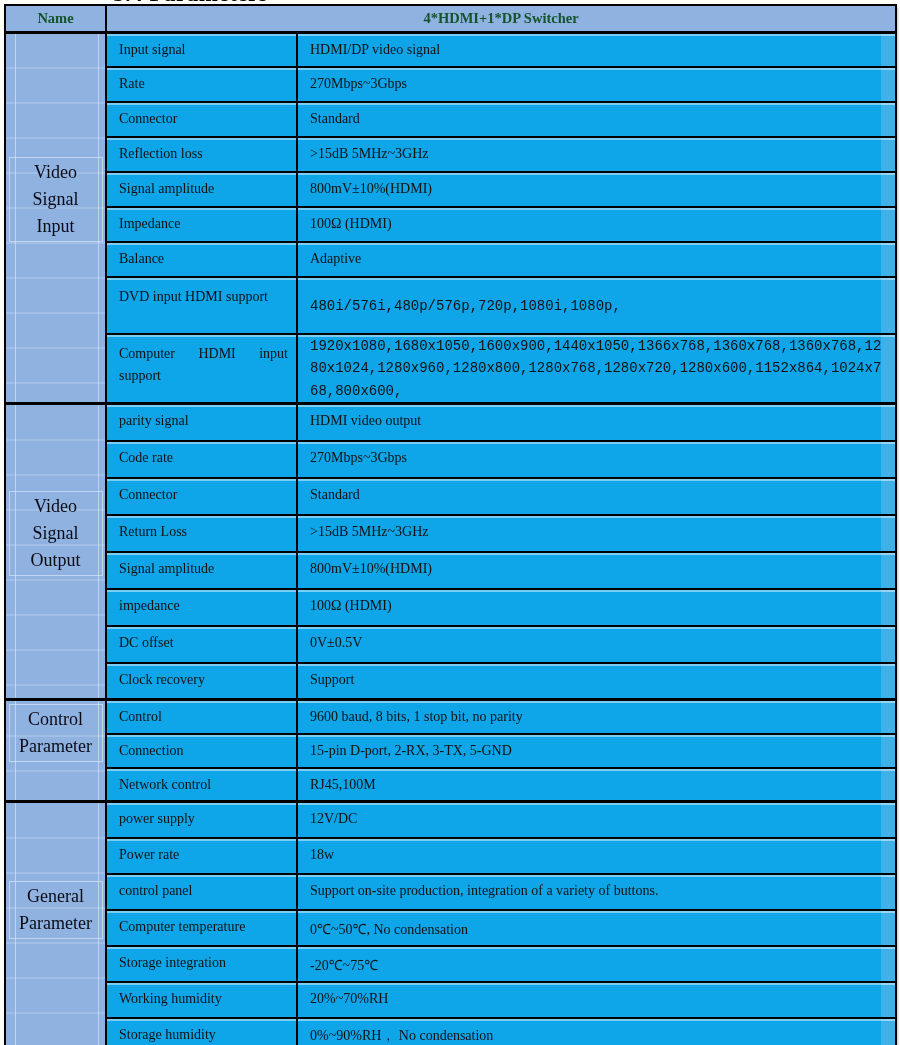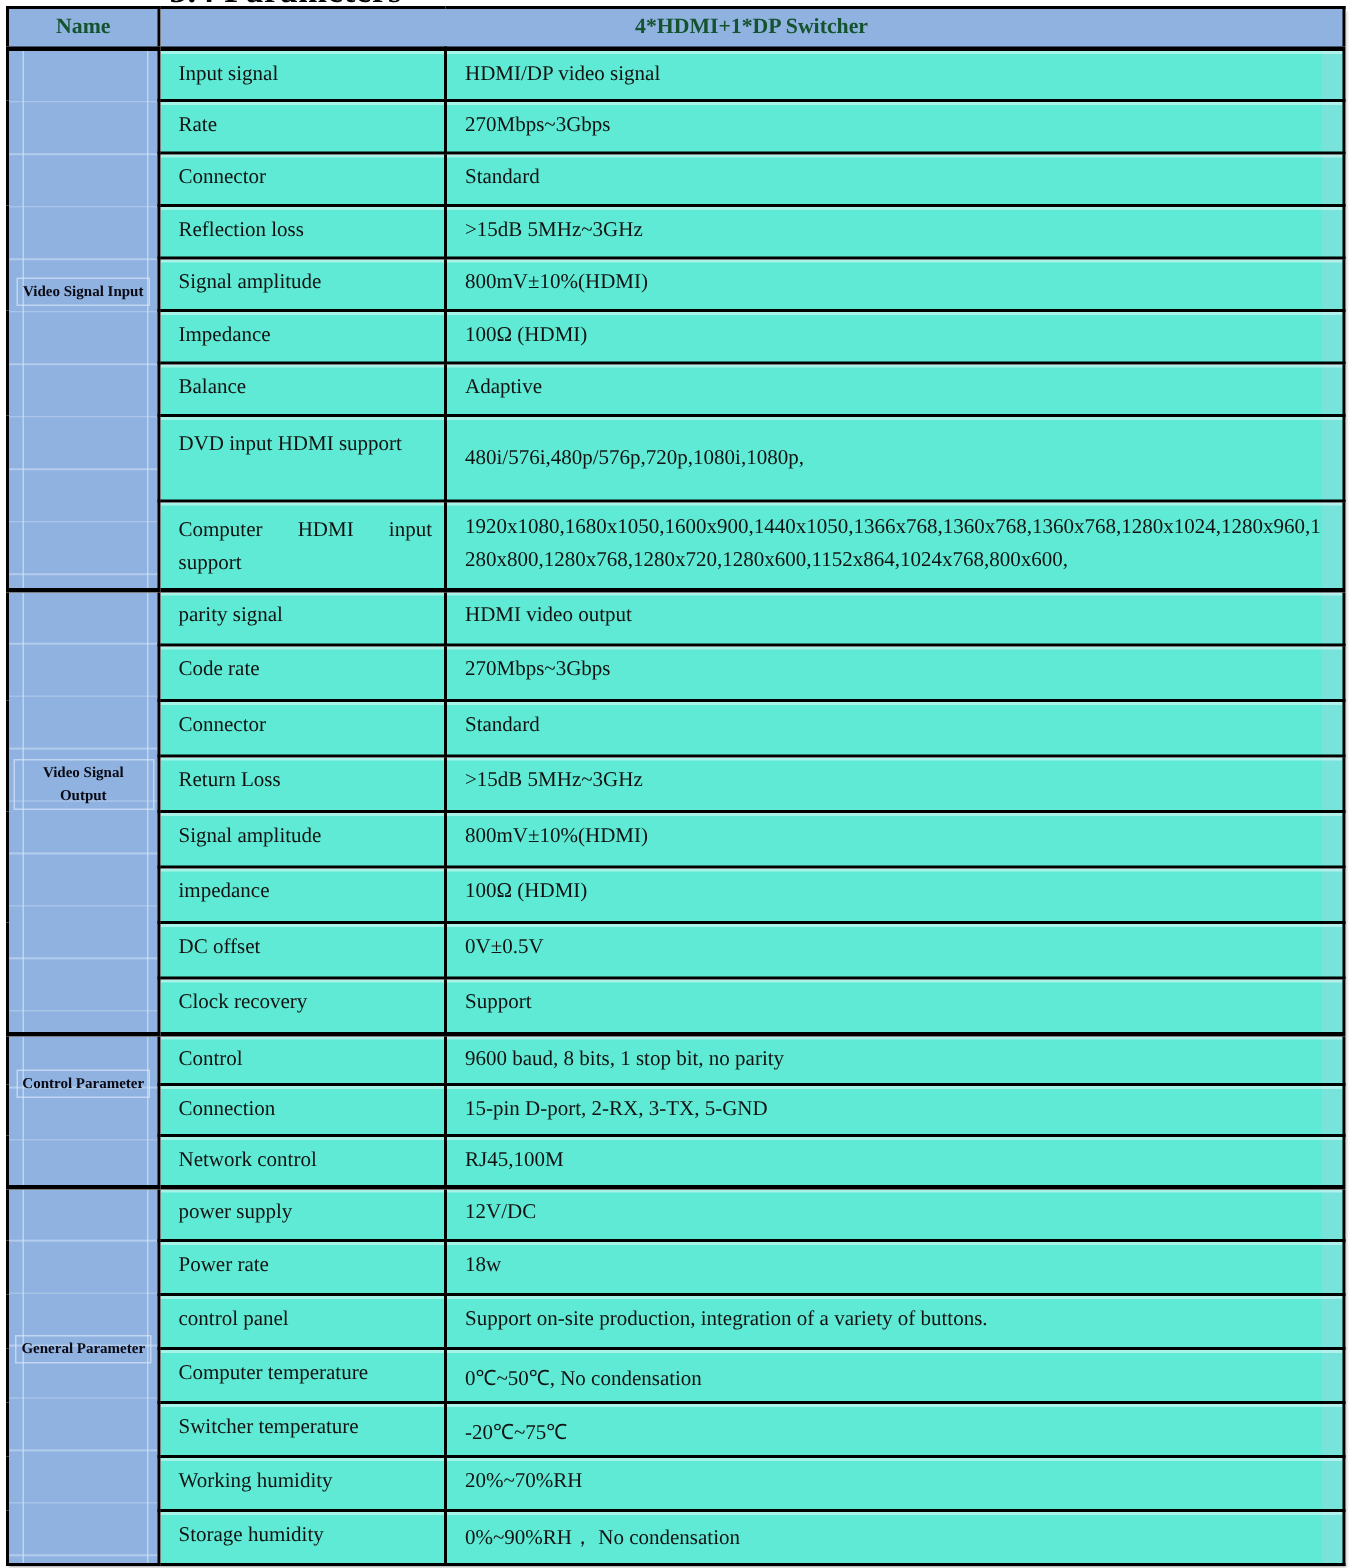--- a/index.html
+++ b/index.html
@@ -16,21 +16,21 @@
   table.spec{
     border-collapse:collapse;table-layout:fixed;
     width:891px;margin-left:4px;
     border:2px solid #000;
     box-shadow:1px 3px 2px rgba(110,110,110,.45);
   }
   col.c1{width:101px;} col.c2{width:191px;} col.c3{width:599px;}
 
   td{
     border:2px solid #000;
-    background:#5eead4;
+    background:#0ea5e9;
     font-size:14px;color:#121212;
     vertical-align:top;
     box-shadow:inset 0 2px 0 rgba(255,255,255,.45);
     overflow:hidden;
   }
 
   
   tr.hd td{
     background:#8fb2e0;
     text-align:center;vertical-align:middle;
@@ -56,35 +56,35 @@
       repeating-linear-gradient(to bottom, rgba(0,0,0,0) 0 34px, rgba(215,229,247,.5) 34px 35px);
     background-size:1px 100%,1px 100%,100% 100%;
     background-position:9px 0,92px 0,0 0;
     background-repeat:no-repeat,no-repeat,repeat;
     vertical-align:middle;text-align:center;
     padding:0;box-shadow:none;
   }
   .sec-label{
     display:inline-block;
     transform:translateY(-18px);
-    font-weight:bold;font-size:10px;line-height:1.5;color:#0a0a14;
+    font-weight:normal;font-size:18px;line-height:1.5;color:#0a0a14;
     border:1px solid rgba(222,234,250,.65);
     padding:1px 3px;max-width:86px;
   }
 
   
   tr.sec-start td{border-top-width:3px;}
 
   td.k{padding:8px 8px 0 12px;}
   td.v{
     padding:8px 10px 0 12px;
     box-shadow:inset 0 2px 0 rgba(255,255,255,.45), inset -14px 0 0 rgba(188,207,233,.28);
   }
   td.just{text-align:justify;line-height:1.55;}
-  td.vmid{vertical-align:middle;padding-top:0;padding-bottom:0;}
+  td.vmid{vertical-align:middle;padding-top:0;padding-bottom:0;font-family:Liberation Mono, monospace;}
   td.brk{word-break:break-all;line-height:1.6;}
 
   tr.rhead{height:27px;}
   tr.r35{height:35px;}
   tr.r57{height:57px;padding-left:12px;}
   tr.r59{height:59px;}
   tr.r37{height:37px;}
   tr.r34{height:34px;padding-left:41px;}
   tr.r36{height:36px;}
 </style>
@@ -213,21 +213,21 @@
   </tr>
   <tr class="r36">
     <td class="k">control panel</td>
     <td class="v">Support on-site production, integration of a variety of buttons.</td>
   </tr>
   <tr class="r36">
     <td class="k">Computer temperature</td>
     <td class="v">0℃~50℃, No condensation</td>
   </tr>
   <tr class="r36">
-    <td class="k">Switcher temperature</td>
+    <td class="k">Storage integration</td>
     <td class="v">-20℃~75℃</td>
   </tr>
   <tr class="r36">
     <td class="k">Working humidity</td>
     <td class="v">20%~70%RH</td>
   </tr>
   <tr class="r36">
     <td class="k">Storage humidity</td>
     <td class="v">0%~90%RH， No condensation</td>
   </tr>

